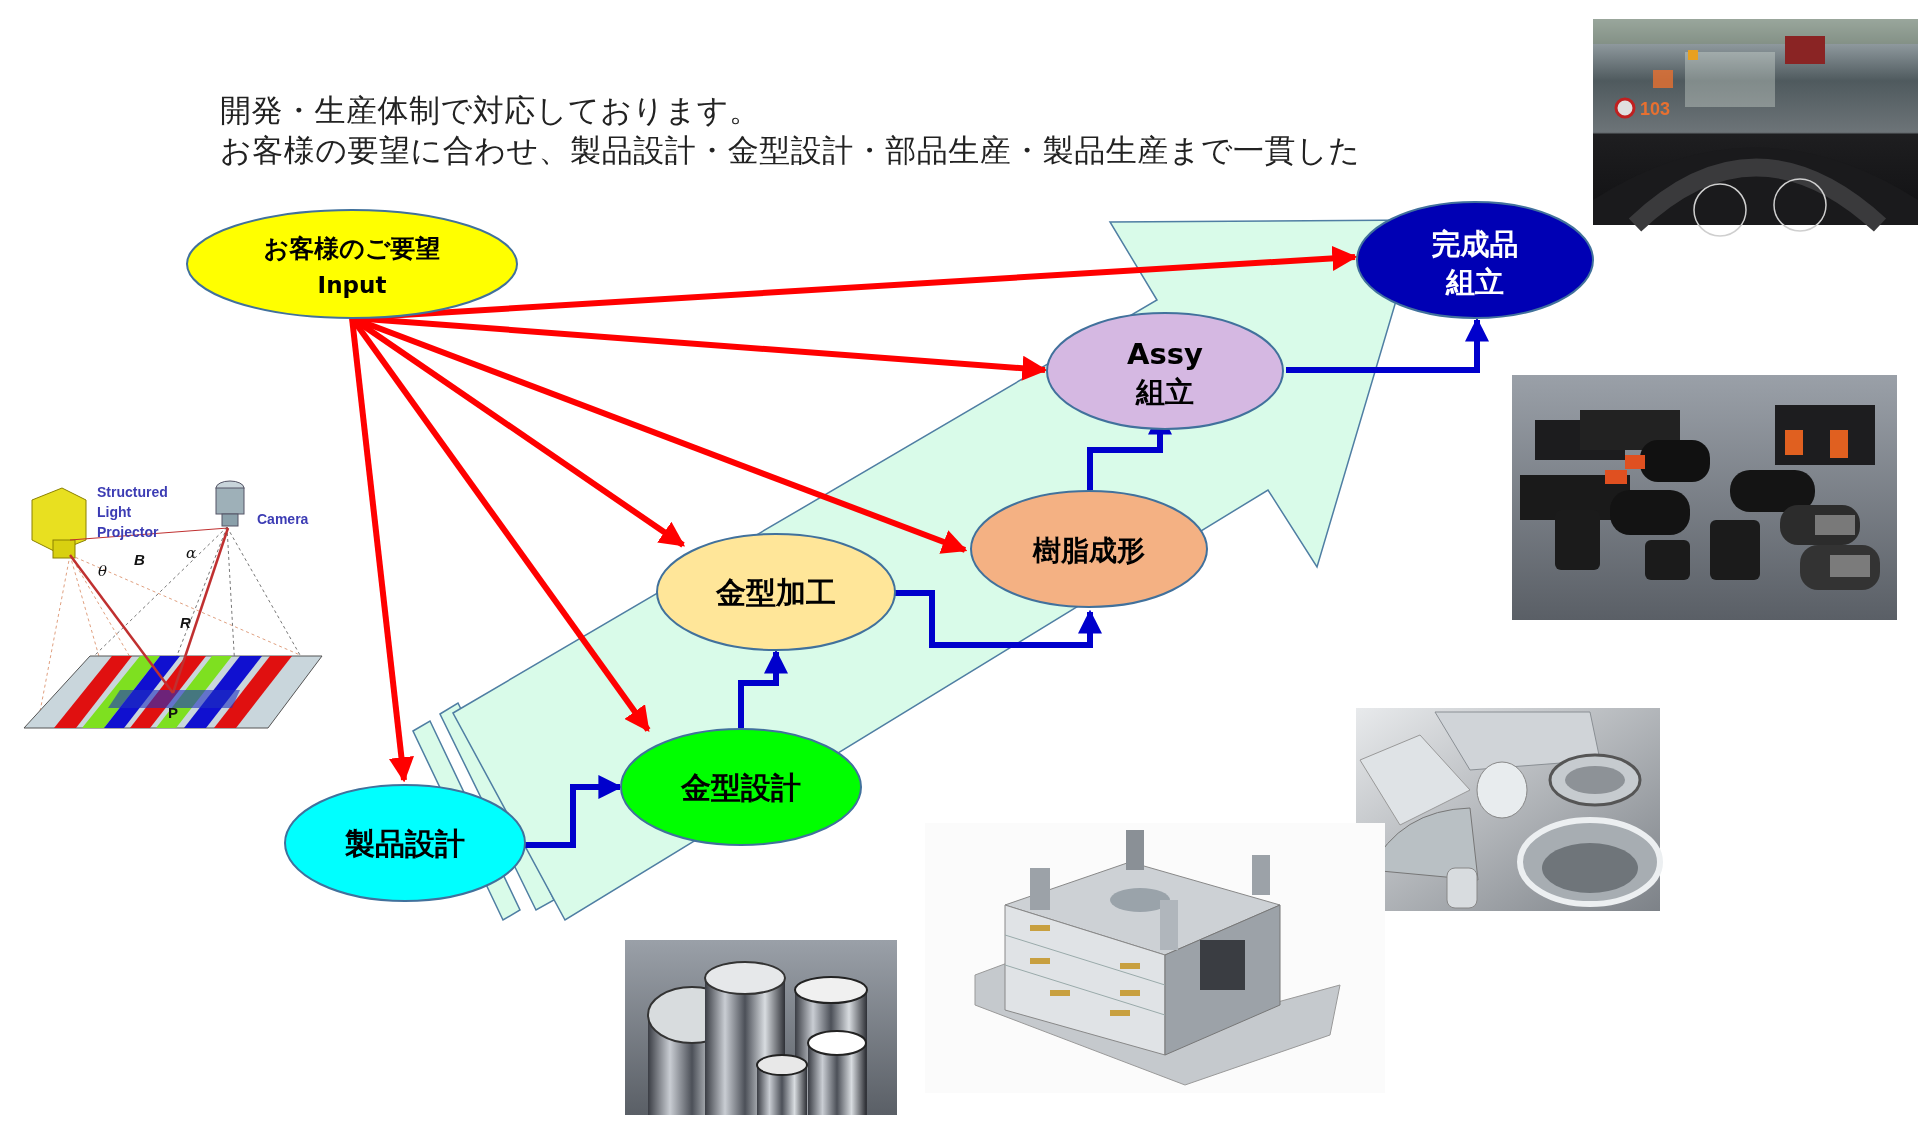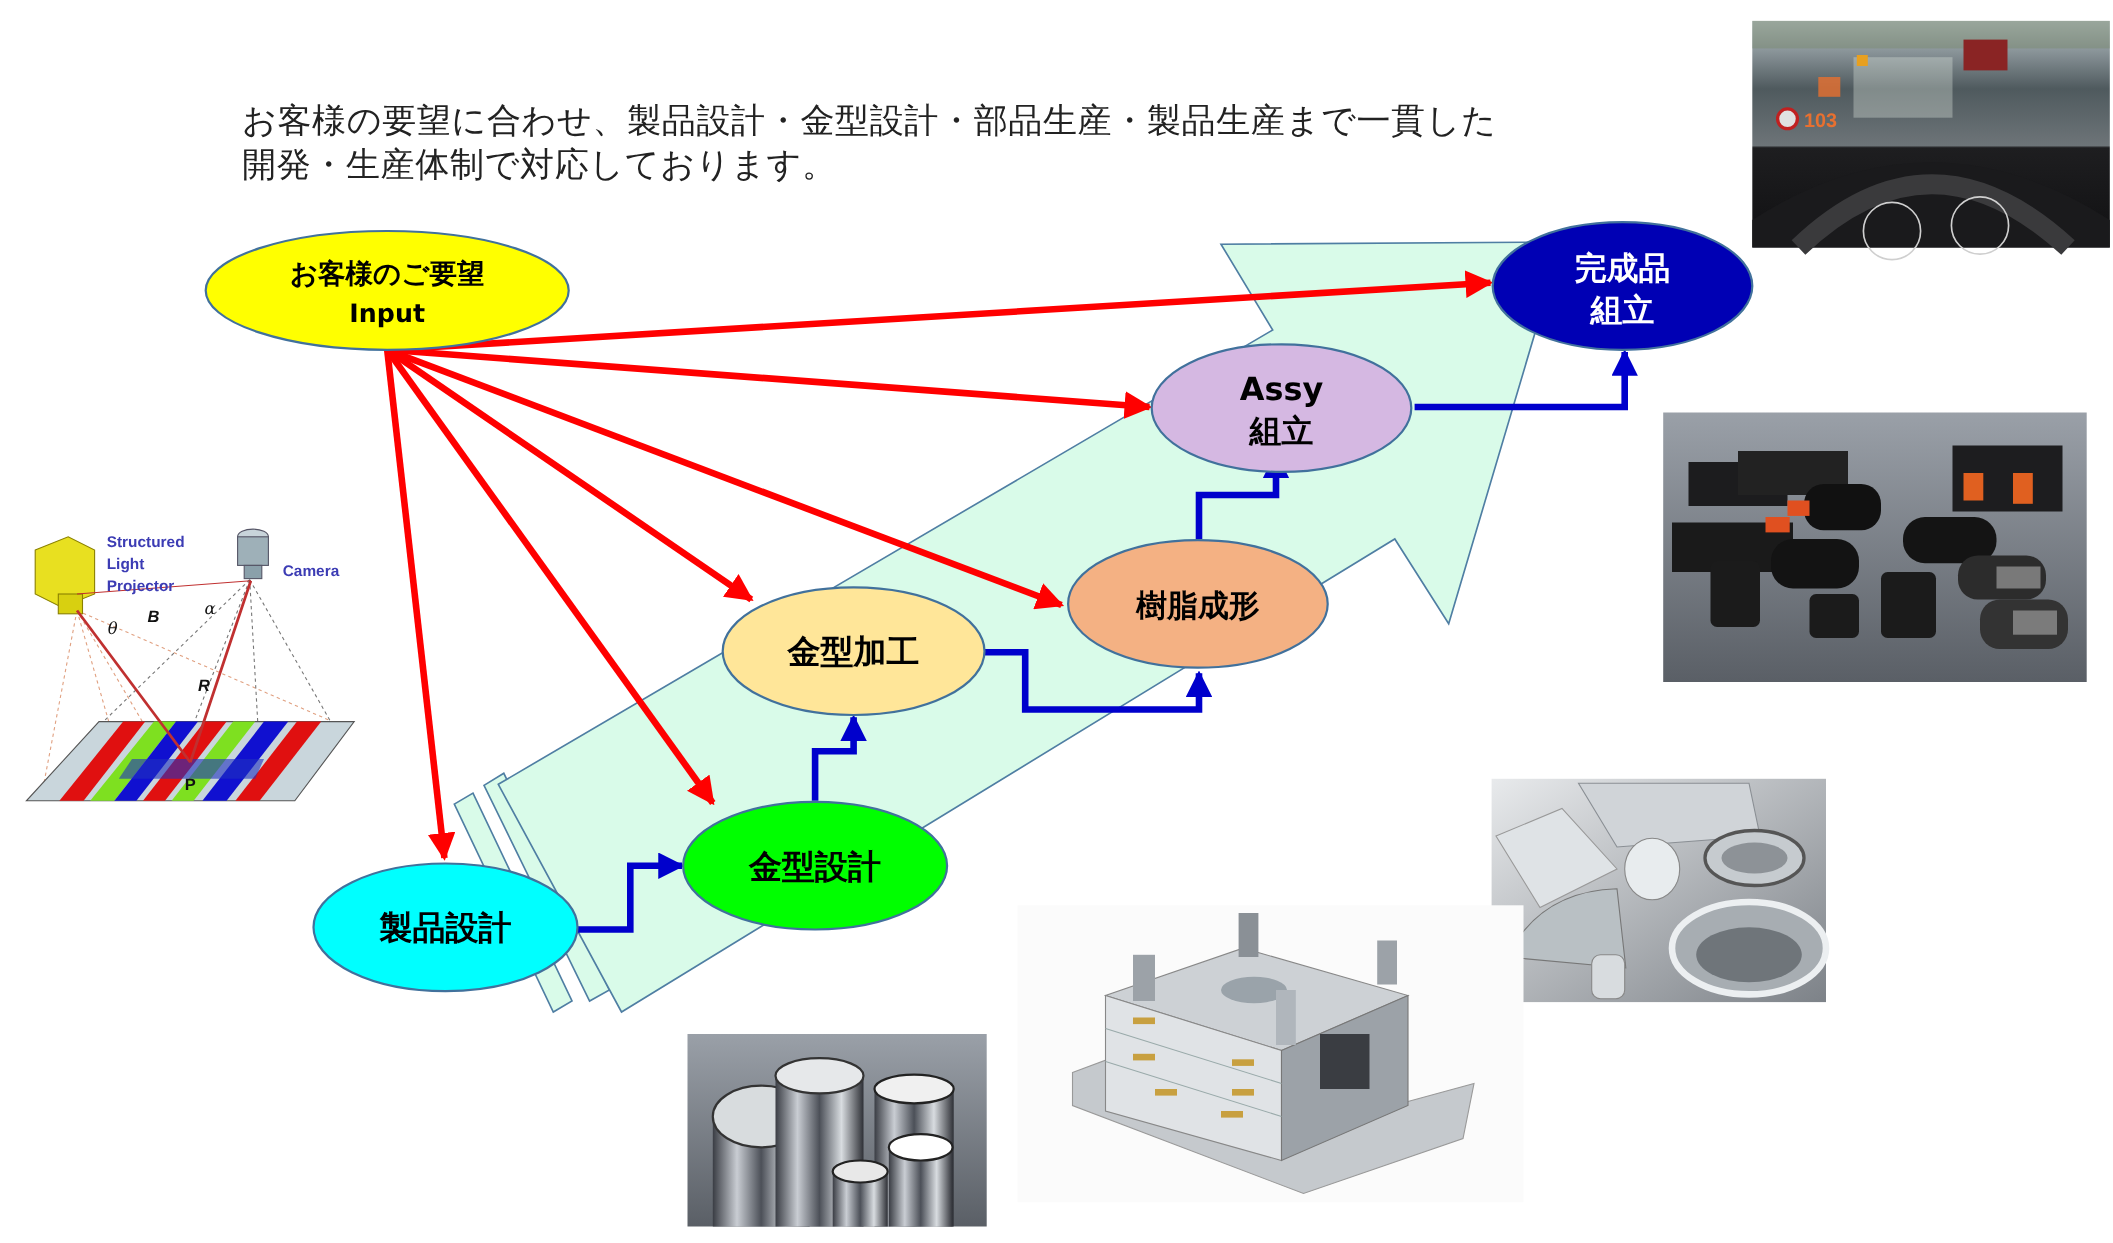--- a/index.html
+++ b/index.html
@@ -240,15 +240,15 @@
     <rect x="795" y="990" width="72" height="125" fill="url(#metalGrad)"></rect>
     <ellipse cx="831" cy="990" rx="36" ry="13" fill="#f0f0f0" stroke="#222" stroke-width="2"></ellipse>
     <rect x="757" y="1065" width="50" height="50" fill="url(#metalGrad)"></rect>
     <ellipse cx="782" cy="1065" rx="25" ry="10" fill="#e8e8e8" stroke="#222" stroke-width="2"></ellipse>
     <rect x="808" y="1043" width="58" height="72" fill="url(#metalGrad)"></rect>
     <ellipse cx="837" cy="1043" rx="29" ry="12" fill="#ffffff" stroke="#222" stroke-width="2"></ellipse>
   </g>
 </svg>
 
 <div class="intro">
+  <div>開発・生産体制で対応しております。</div>
   <div>お客様の要望に合わせ、製品設計・金型設計・部品生産・製品生産まで一貫した</div>
-  <div>開発・生産体制で対応しております。</div>
 </div>
 
 </body></html>

